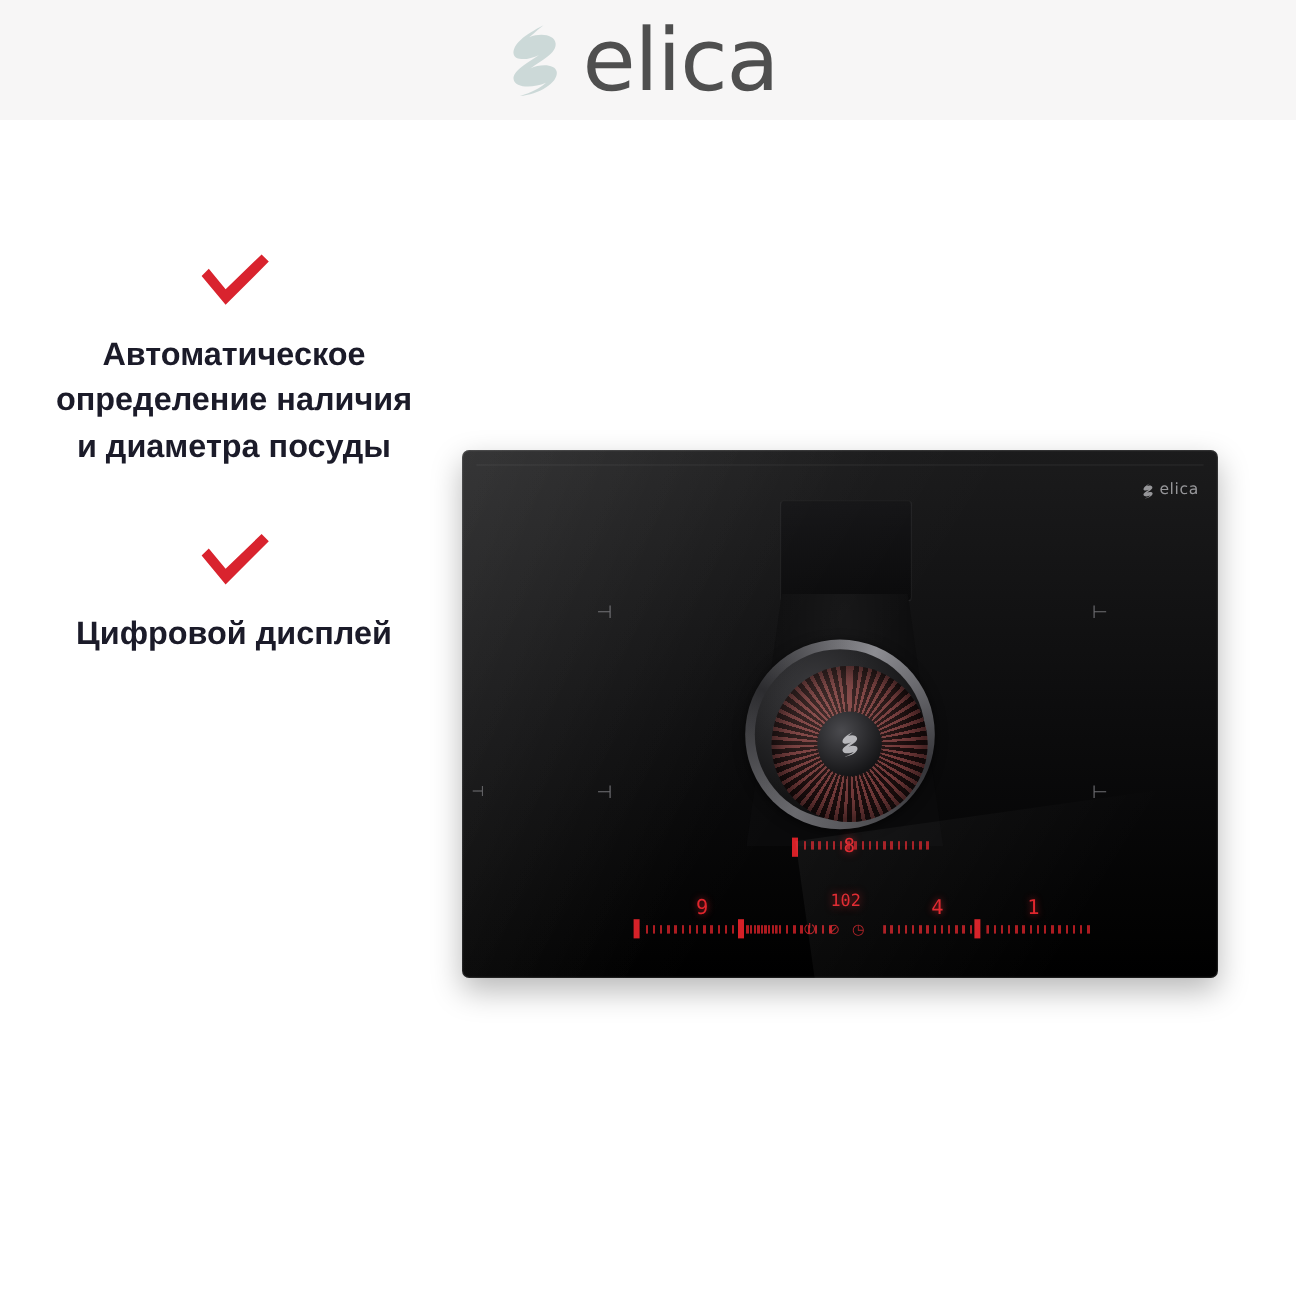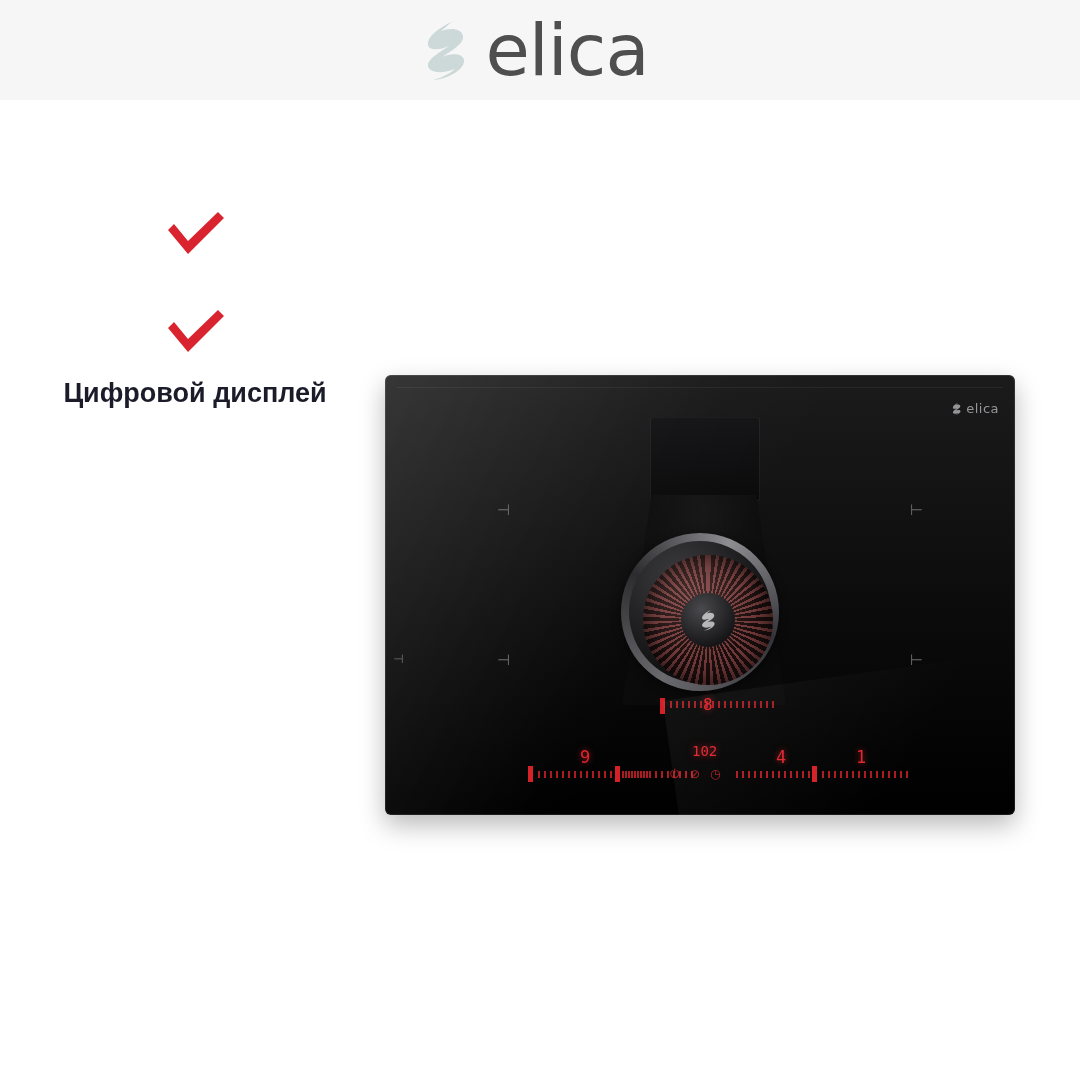--- a/index.html
+++ b/index.html
@@ -295,20 +295,21 @@
     <span class="brand-name">elica</span>
   </div>
 </div>
 
 <div class="features">
 
   <div class="feature">
     <svg class="check" viewBox="0 0 62 46">
       <path d="M4 20 L10 14 L24 31 L54 2 L60 8 L24 44 Z" fill="#d9232e"></path>
     </svg>
+    <div class="feature-text">Автоматическое определение наличия и диаметра посуды</div>
   </div>
 
   <div class="feature" style="margin-bottom:78px;">
     <svg class="check" viewBox="0 0 62 46">
       <path d="M4 20 L10 14 L24 31 L54 2 L60 8 L24 44 Z" fill="#d9232e"></path>
     </svg>
     <div class="feature-text">Цифровой дисплей</div>
   </div>
 
 

